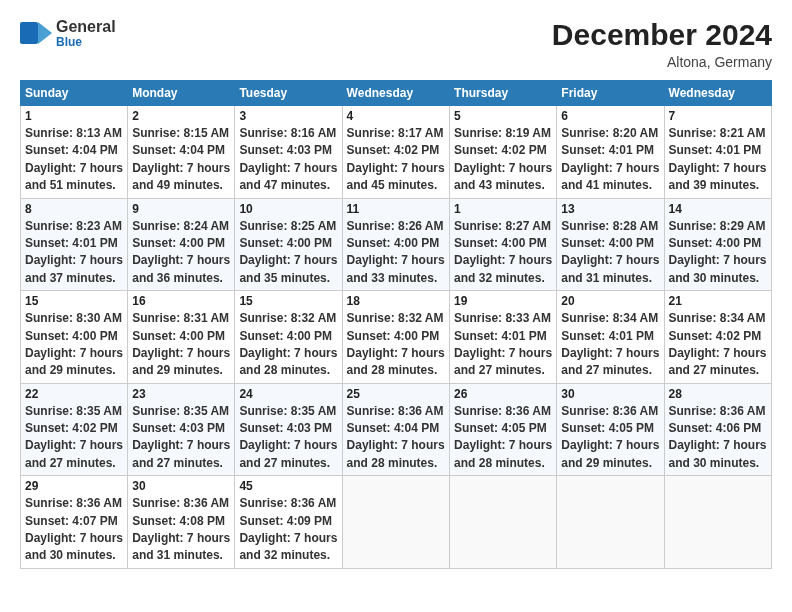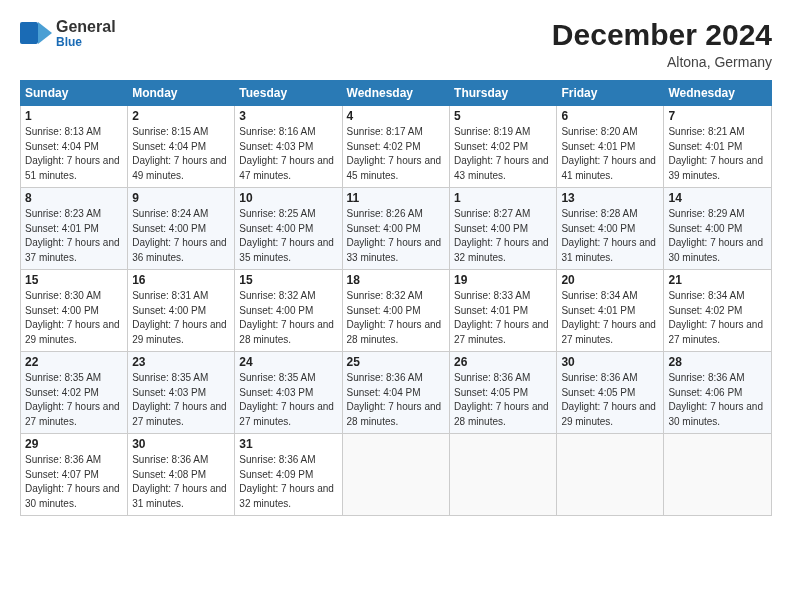--- a/index.html
+++ b/index.html
@@ -71,23 +71,24 @@
       background: #f5f8fc;
     }
     .day-num {
       font-size: 12px;
       font-weight: bold;
       color: #222;
       display: block;
       margin-bottom: 2px;
     }
     .day-info {
-      font-size: 10px;
+      font-size: 12px;
       color: #333;
       line-height: 1.45;
+      font-weight: bold;
     }
     .empty-cell {
       background: #f9f9f9 !important;
     }
   </style>
 </head>
 <body>
 
 <div class="page">
   <div class="header">
@@ -245,21 +246,21 @@
         <tr>
           <td>
             <span class="day-num">29</span>
             <div class="day-info">Sunrise: 8:36 AM<br>Sunset: 4:07 PM<br>Daylight: 7 hours and 30 minutes.</div>
           </td>
           <td>
             <span class="day-num">30</span>
             <div class="day-info">Sunrise: 8:36 AM<br>Sunset: 4:08 PM<br>Daylight: 7 hours and 31 minutes.</div>
           </td>
           <td>
-            <span class="day-num">31</span>
+            <span class="day-num">45</span>
             <div class="day-info">Sunrise: 8:36 AM<br>Sunset: 4:09 PM<br>Daylight: 7 hours and 32 minutes.</div>
           </td>
           <td class="empty-cell"></td>
           <td class="empty-cell"></td>
           <td class="empty-cell"></td>
           <td class="empty-cell"></td>
         </tr>
       </tbody>
   </table>
 </div>

